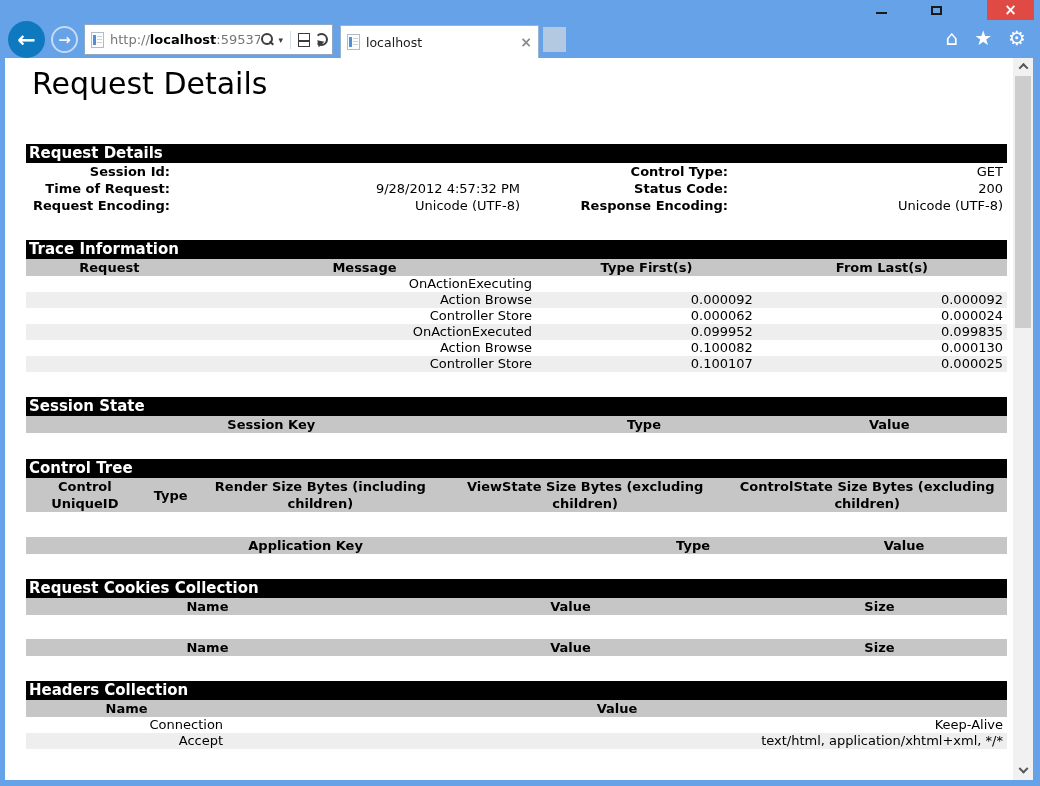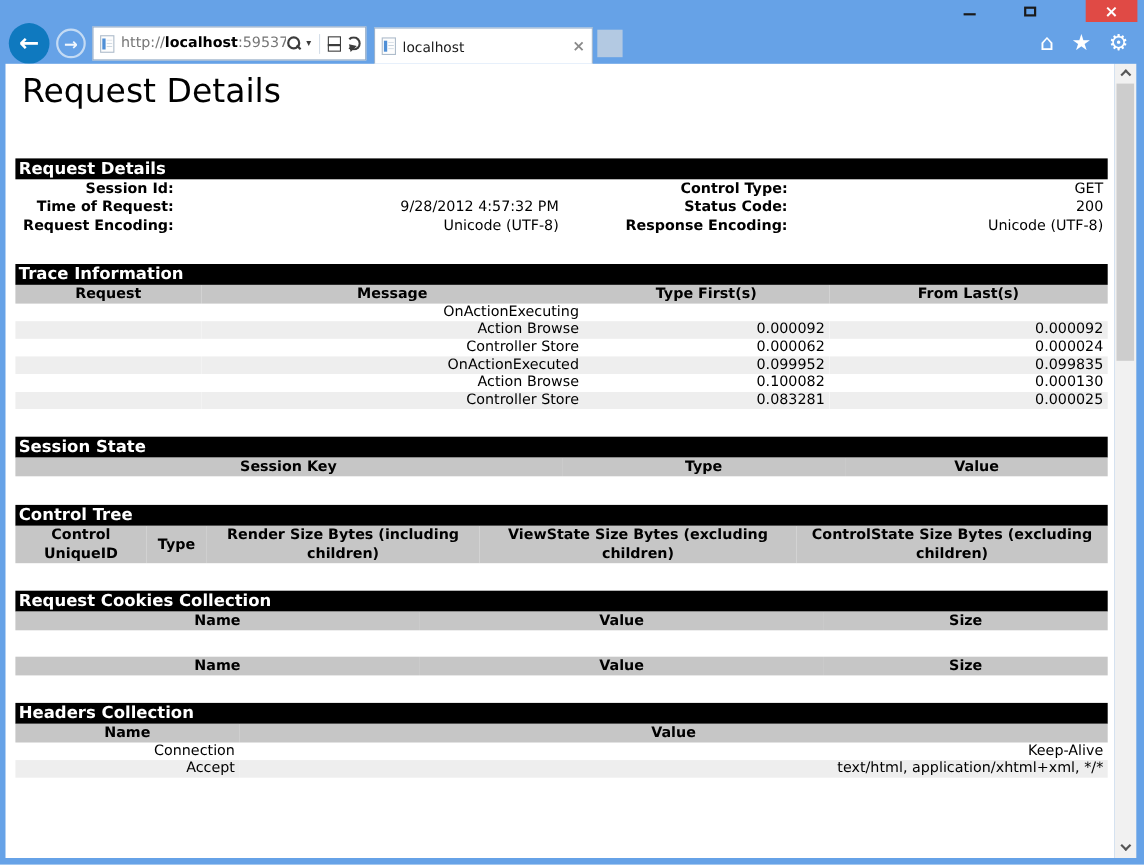--- a/index.html
+++ b/index.html
@@ -43,21 +43,21 @@
   .tab { position:absolute; left:340px; top:5px; width:199px; height:33px; background:#fff; border:1px solid #9ab3cf; border-bottom:none; display:flex; align-items:center; padding:0 6px; }
   .tab-title { flex:1 1 auto; font-size:12.5px; color:#1a1a1a; margin-left:6px; white-space:nowrap; overflow:hidden; }
   .tab-close { flex:0 0 auto; color:#8a8a8a; font-size:14px; line-height:1; font-weight:bold; }
   .newtab { position:absolute; left:543px; top:7px; width:23px; height:25px; background:#b3c9e2; }
 
   .nav-right { position:absolute; right:14px; top:5px; display:flex; gap:16px; color:#fff; }
   .nav-right span { font-size:20px; line-height:26px; }
 
   
   .content-wrap { position:absolute; left:5px; top:58px; right:7px; bottom:6px; display:flex; }
-  .page { flex:1 1 auto; background:#fff; overflow:hidden; color:#000; }
+  .page { flex:1 1 auto; background:#fff; overflow:hidden; color:#000;padding-left:12px; }
   .page-inner { padding:4px 6px 0 9px; }
 
   h1.pagetitle { font-size:30px; font-weight:400; margin:4px 0 0 6px; color:#000; letter-spacing:0; }
 
   .section { margin-top:25px; }
   .section.first { margin-top:43px; }
   .section-bar { background:#000; color:#fff; font-weight:bold; font-size:15px; padding:1px 3px; line-height:17px; }
   table { width:100%; border-collapse:collapse; table-layout:fixed; }
   th { background:#c6c6c6; font-size:13px; font-weight:bold; text-align:center; padding:0 4px; line-height:17px; }
   td { font-size:13px; line-height:16px; padding:0 4px; overflow:hidden; white-space:nowrap;text-align:right; }
@@ -218,21 +218,21 @@
             </tr>
             <tr>
               <td></td>
               <td>Action Browse</td>
               <td class="num">0.100082</td>
               <td class="num">0.000130</td>
             </tr>
             <tr class="alt">
               <td></td>
               <td>Controller Store</td>
-              <td class="num">0.083281</td>
+              <td class="num">0.100107</td>
               <td class="num">0.000025</td>
             </tr>
           </tbody>
             </table>
         </div>
 
         <div class="section">
           <div class="section-bar">Session State</div>
           <table class="ss">
             <colgroup>
@@ -266,20 +266,34 @@
               <th>Type</th>
               <th>Render Size Bytes (including children)</th>
               <th>ViewState Size Bytes (excluding children)</th>
               <th>ControlState Size Bytes (excluding children)</th>
             </tr>
           </tbody>
             </table>
         </div>
 
         <div class="section">
+          <table class="as">
+            <colgroup>
+                <col class="c1">
+                <col class="c2">
+                <col class="c3">
+              </colgroup>
+            <tbody>
+                <tr>
+              <th>Application Key</th>
+              <th>Type</th>
+              <th>Value</th>
+            </tr>
+          </tbody>
+            </table>
         </div>
 
         <div class="section">
           <div class="section-bar">Request Cookies Collection</div>
           <table class="ck">
             <colgroup>
                 <col class="c1">
                 <col class="c2">
                 <col class="c3">
               </colgroup>

